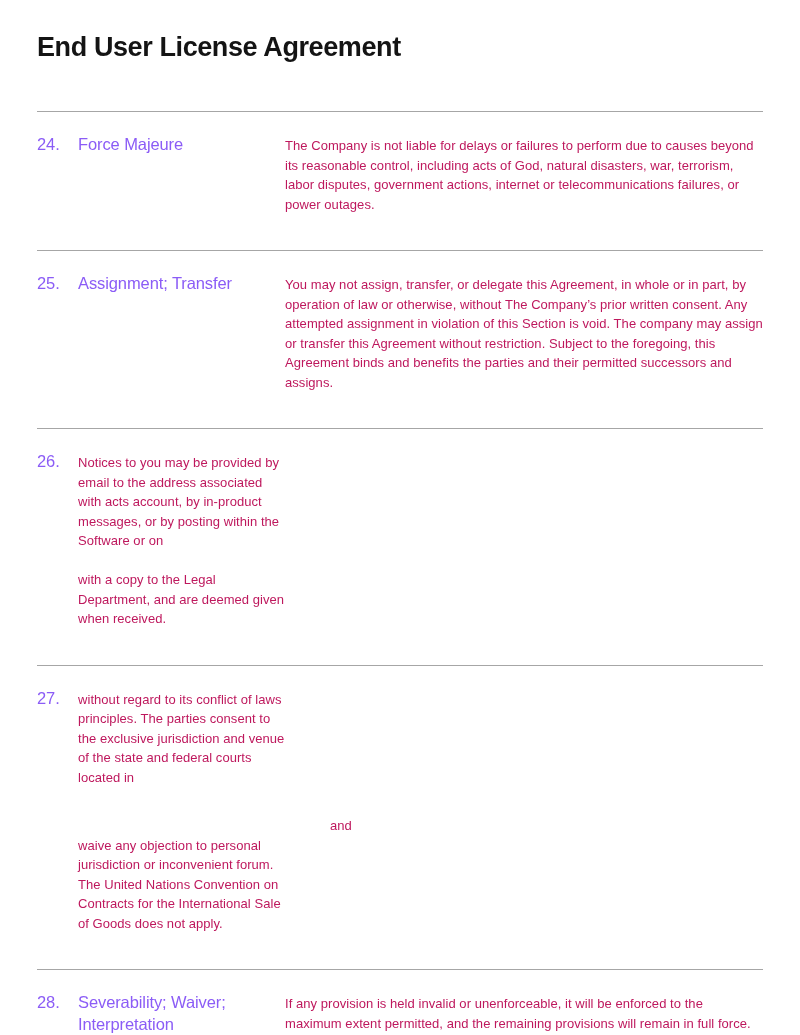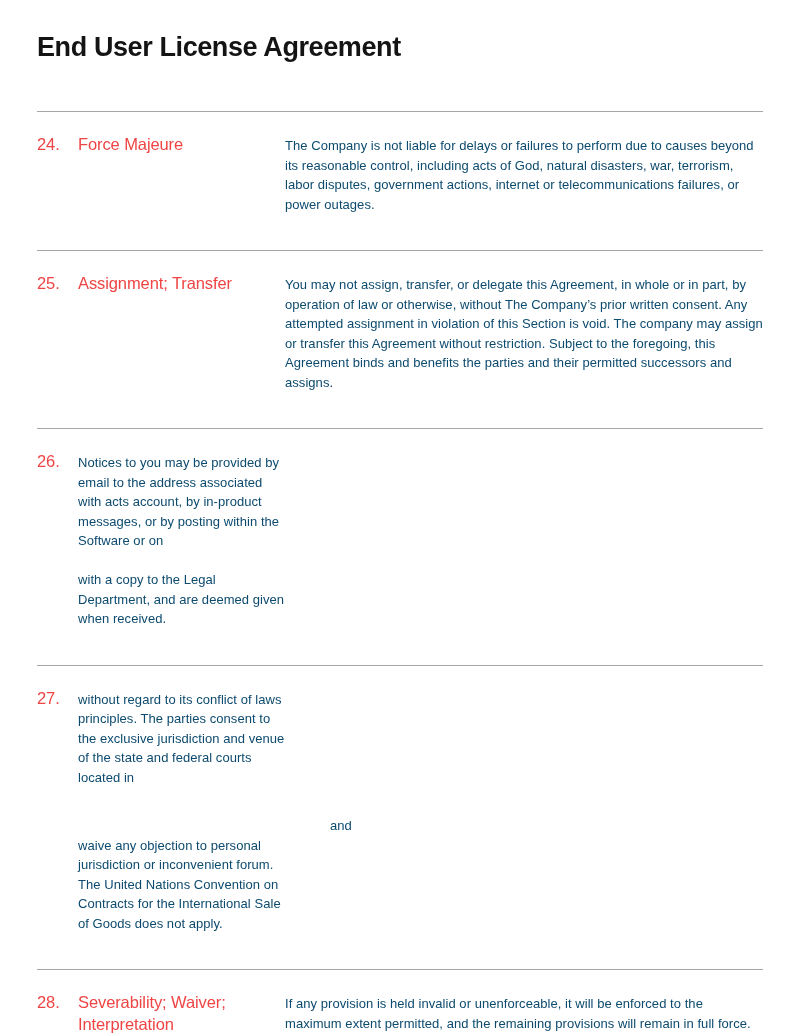--- a/index.html
+++ b/index.html
@@ -38,29 +38,29 @@
   .section {
     display: grid;
     grid-template-columns: 41px 207px 1fr;
     padding: 24px 0 36px 0;
     align-items: start;
   }
   .section-number,
   .section-heading {
     font-size: 16.5px;
     font-weight: 400;
-    color: #ef4444;
+    color: #8b5cf6;
     line-height: 22px;
     margin-top: -3px;
     letter-spacing: -0.1px;
   }
   .section-body {
     font-size: 13px;
     line-height: 19.5px;
-    color: #0c4a6e;
+    color: #be185d;
     letter-spacing: 0.05px;
   }
   .body-line {
     min-height: 19.5px;
   }
   .footer {
     margin-top: auto;
     border-top: 1px solid #9e9e9e;
     margin-left: 37px;
     margin-right: 37px;

